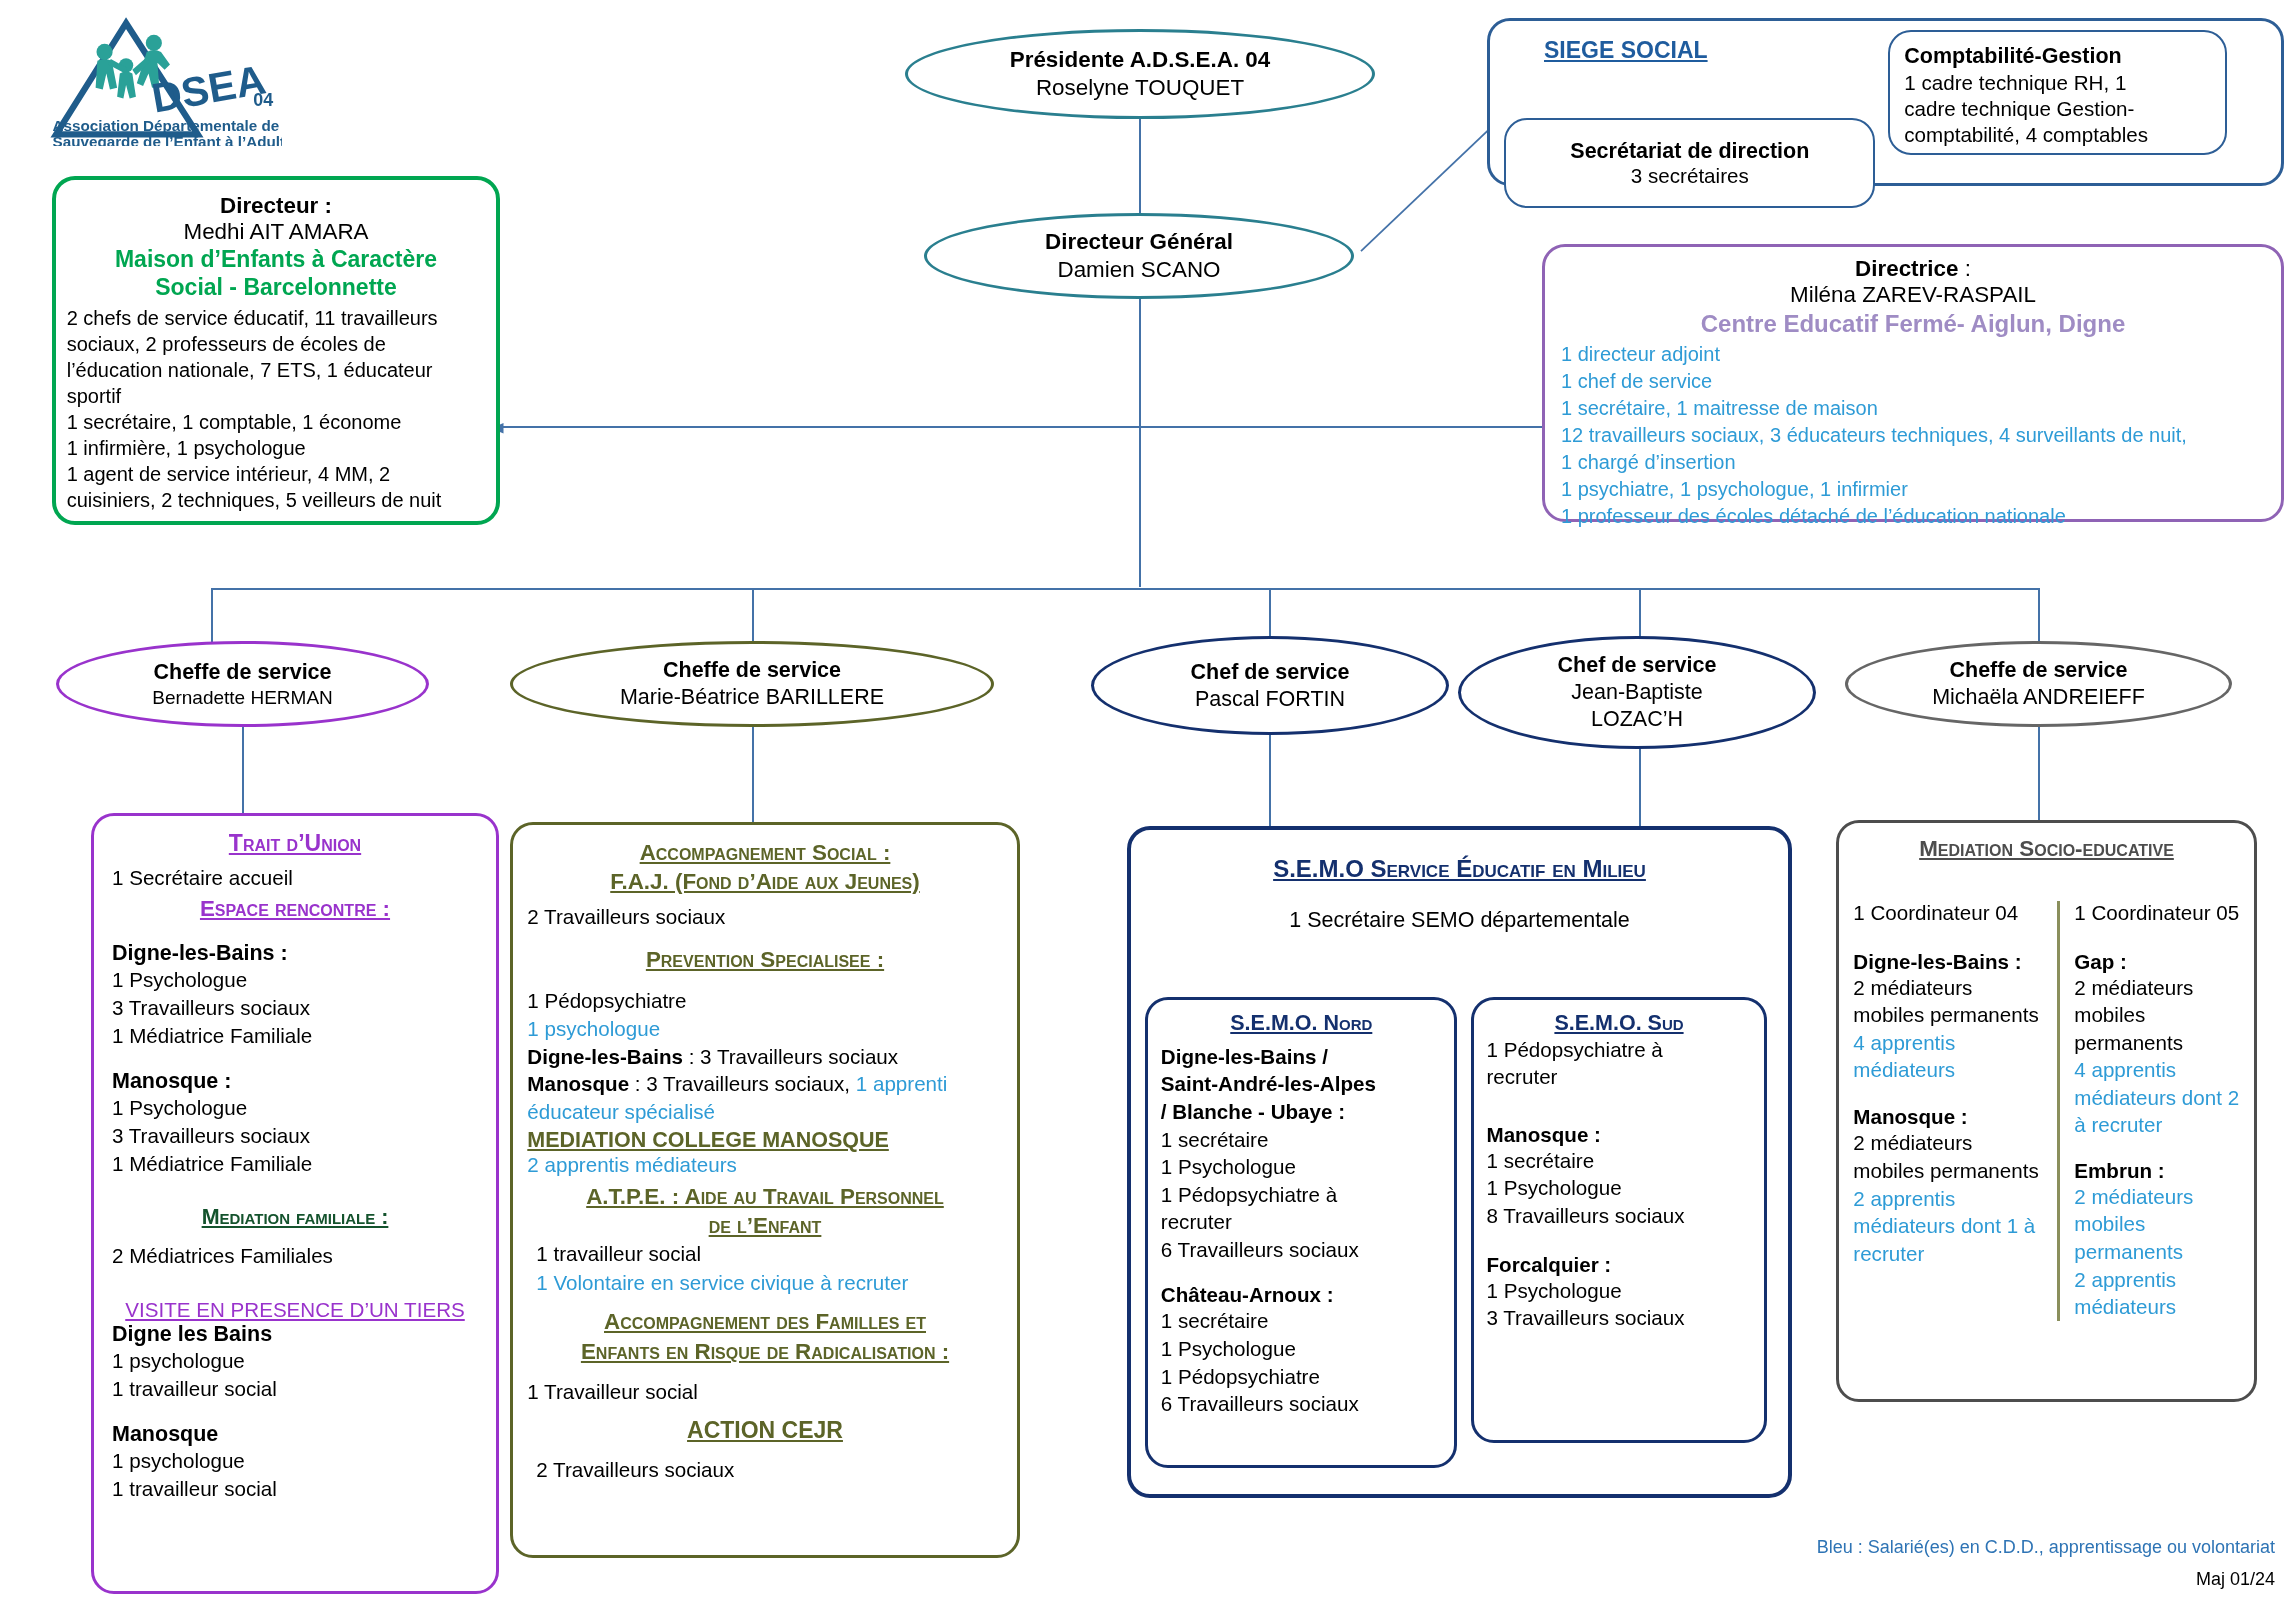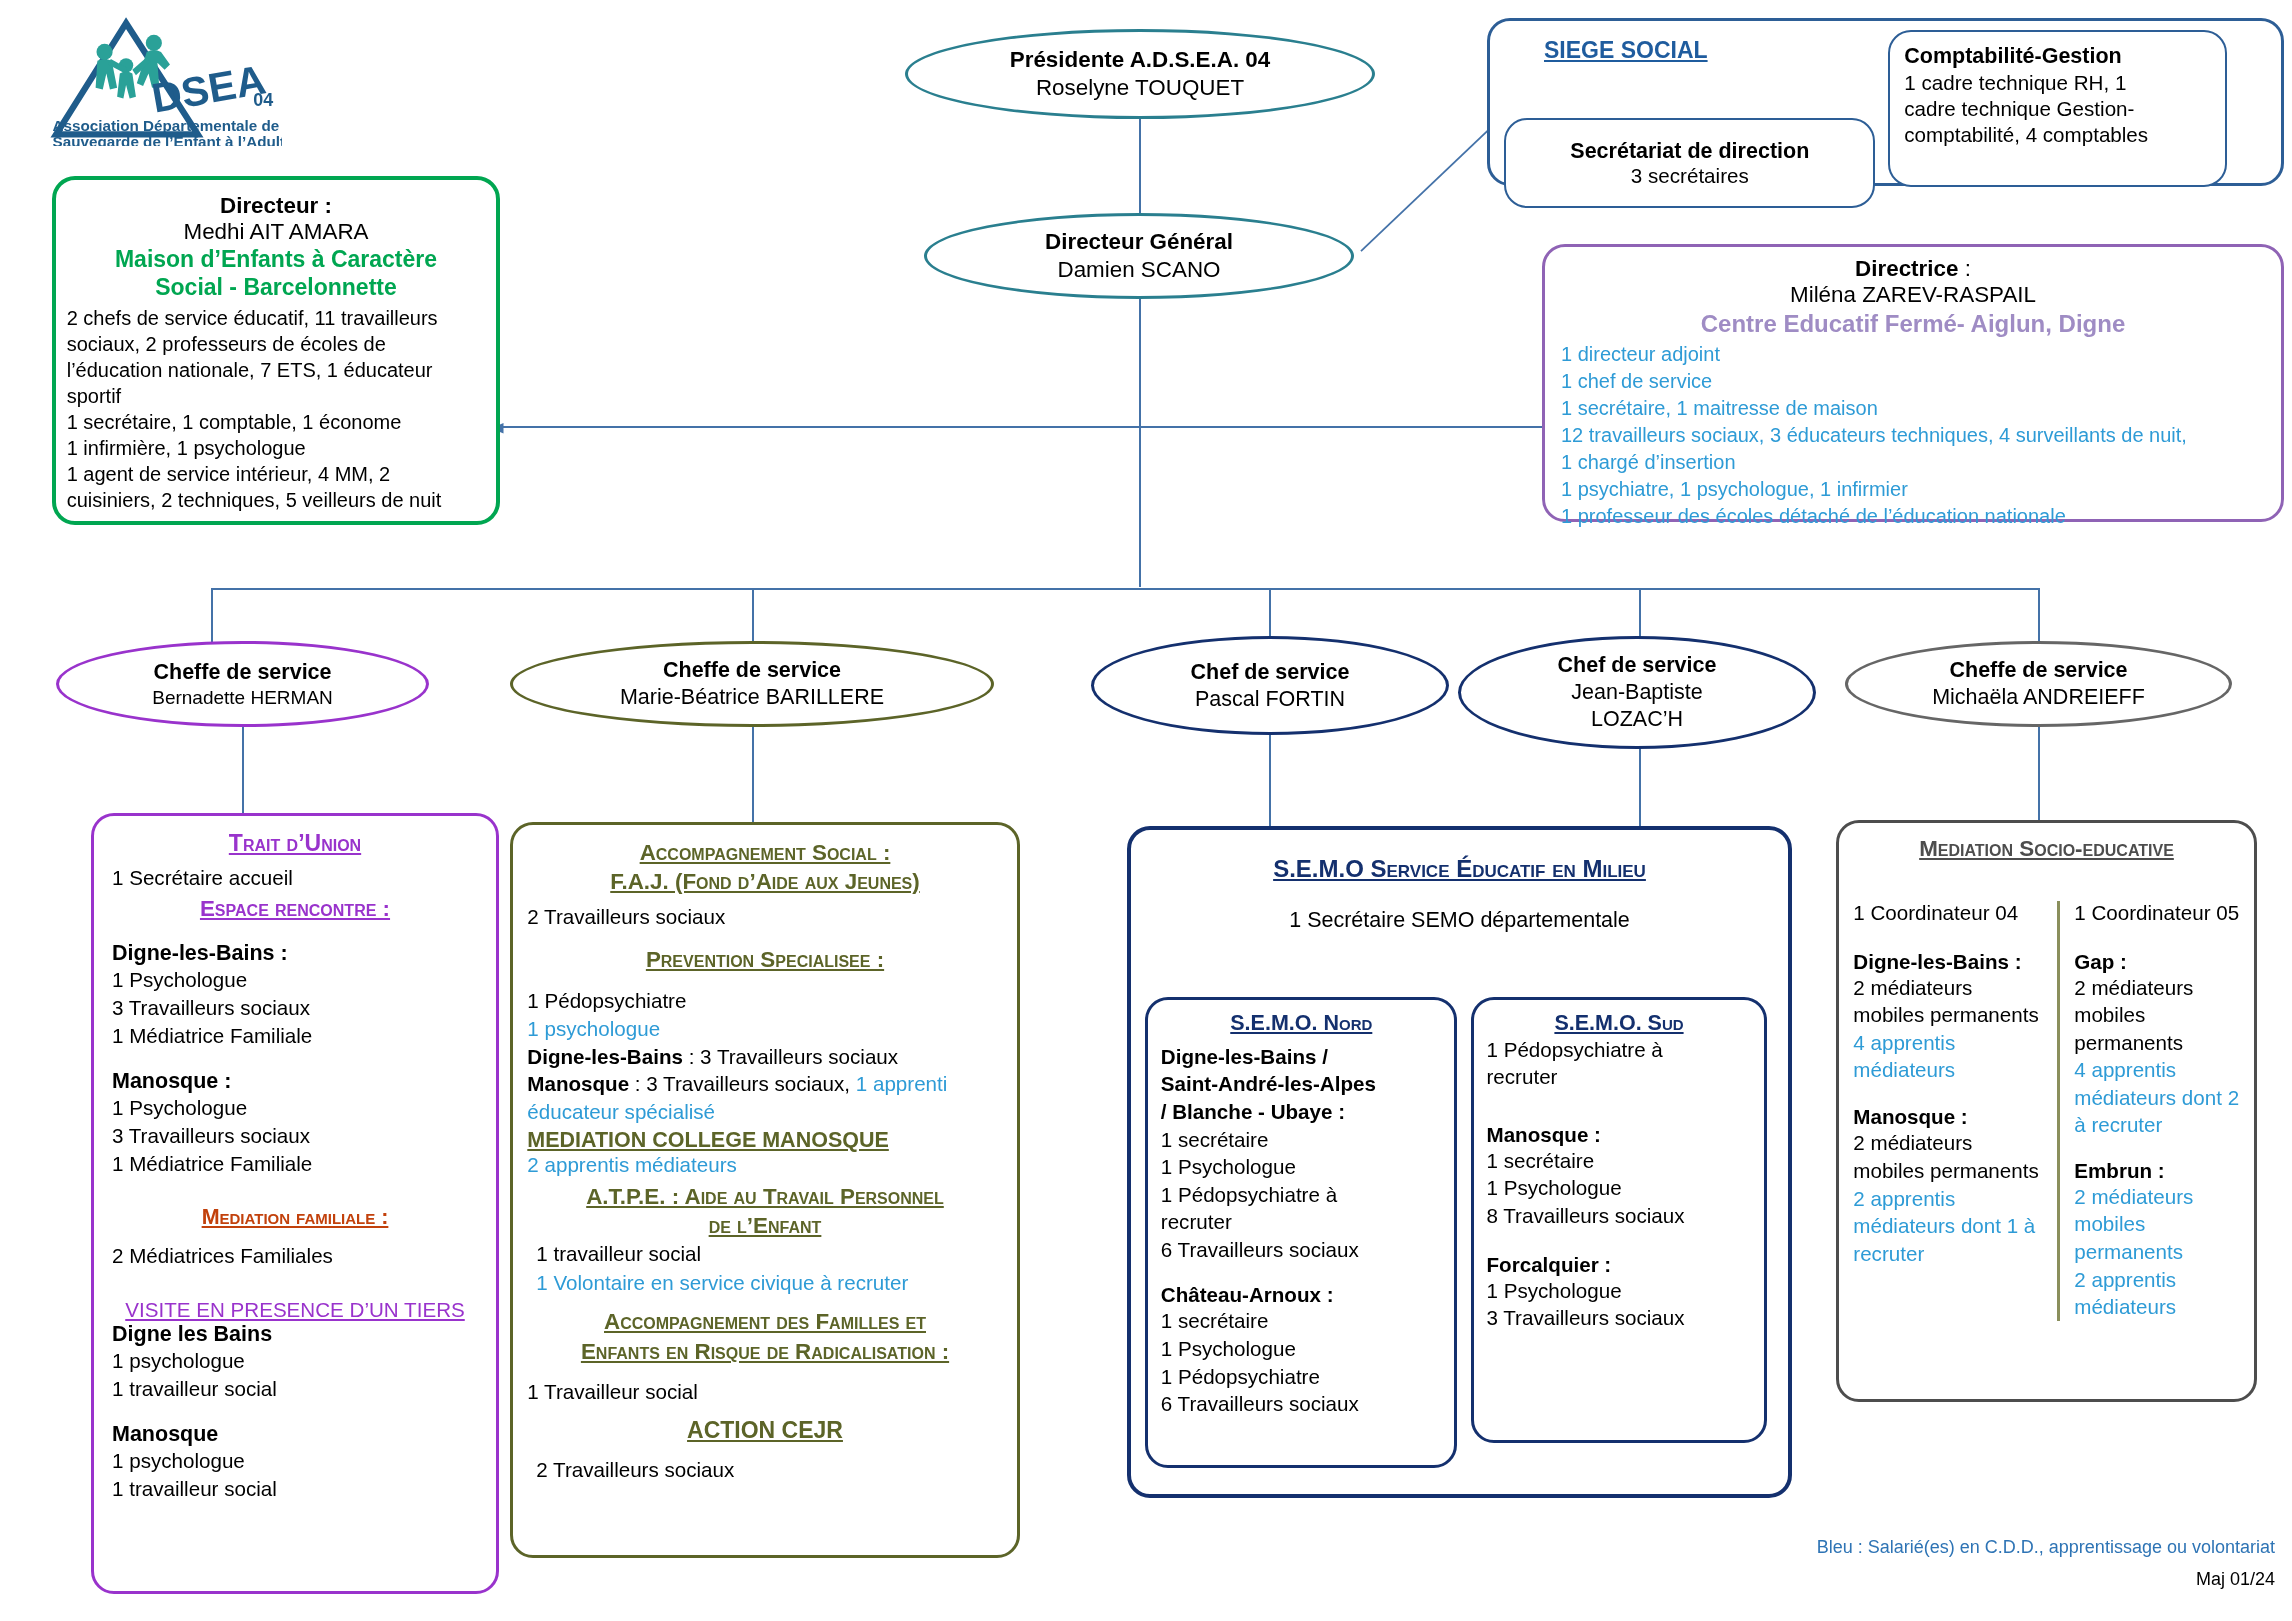--- a/index.html
+++ b/index.html
@@ -95,21 +95,21 @@
   </div>
 
   <div class="abs rbox" style="left:1487px;top:18px;width:797px;height:168px;border:3.6px solid #2d5e96;">
     <div style="position:absolute;left:54px;top:16px;font-size:23px;font-weight:bold;color:#1f5c9e;
                 text-decoration:underline;">SIEGE SOCIAL</div>
     <div class="rbox" style="position:absolute;left:14.3px;top:97px;width:367px;height:86px;border:2.7px solid #2d5e96;
                 background:#fff;display:flex;flex-direction:column;align-items:center;justify-content:center;">
       <div style="font-size:21.5px;font-weight:bold;">Secrétariat de direction</div>
       <div style="font-size:20.6px;">3 secrétaires</div>
     </div>
-    <div class="rbox" style="position:absolute;left:398px;top:9px;width:339px;height:157px;border:2.7px solid #2d5e96;
+    <div class="rbox" style="position:absolute;left:398px;top:9px;width:339px;height:125px;border:2.7px solid #2d5e96;
                 background:#fff;padding:10.7px 14.3px;box-sizing:border-box;">
       <div style="font-size:21.5px;font-weight:bold;line-height:1.25;">Comptabilité-Gestion</div>
       <div style="font-size:20.6px;line-height:1.28;">
         <div>1 cadre technique RH, 1</div>
         <div>cadre technique Gestion-</div>
         <div>comptabilité, 4 comptables</div>
       </div>
     </div>
   </div>
 
@@ -188,21 +188,21 @@
       <div>1 Médiatrice Familiale</div>
     </div>
 
     <div style="font-size:21.5px;font-weight:bold;margin-top:19.7px;">Manosque :</div>
     <div style="font-size:20.6px;line-height:1.35;">
       <div>1 Psychologue</div>
       <div>3 Travailleurs sociaux</div>
       <div>1 Médiatrice Familiale</div>
     </div>
 
-    <div class="ctr" style="font-size:21.5px;font-weight:bold;color:#c2410c;text-decoration:underline;font-variant:small-caps;margin-top:27px;">Mediation familiale :</div>
+    <div class="ctr" style="font-size:21.5px;font-weight:bold;color:#14532d;text-decoration:underline;font-variant:small-caps;margin-top:27px;">Mediation familiale :</div>
     <div style="font-size:20.6px;margin-top:14.3px;">2 Médiatrices Familiales</div>
 
     <div class="ctr" style="font-size:20.6px;color:#9933cc;text-decoration:underline;margin-top:30px;">VISITE EN PRESENCE D’UN TIERS</div>
     <div style="font-size:21.5px;font-weight:bold;">Digne les Bains</div>
     <div style="font-size:20.6px;line-height:1.35;">
       <div>1 psychologue</div>
       <div>1 travailleur social</div>
     </div>
     <div style="font-size:21.5px;font-weight:bold;margin-top:19.7px;">Manosque</div>
     <div style="font-size:20.6px;line-height:1.35;">

